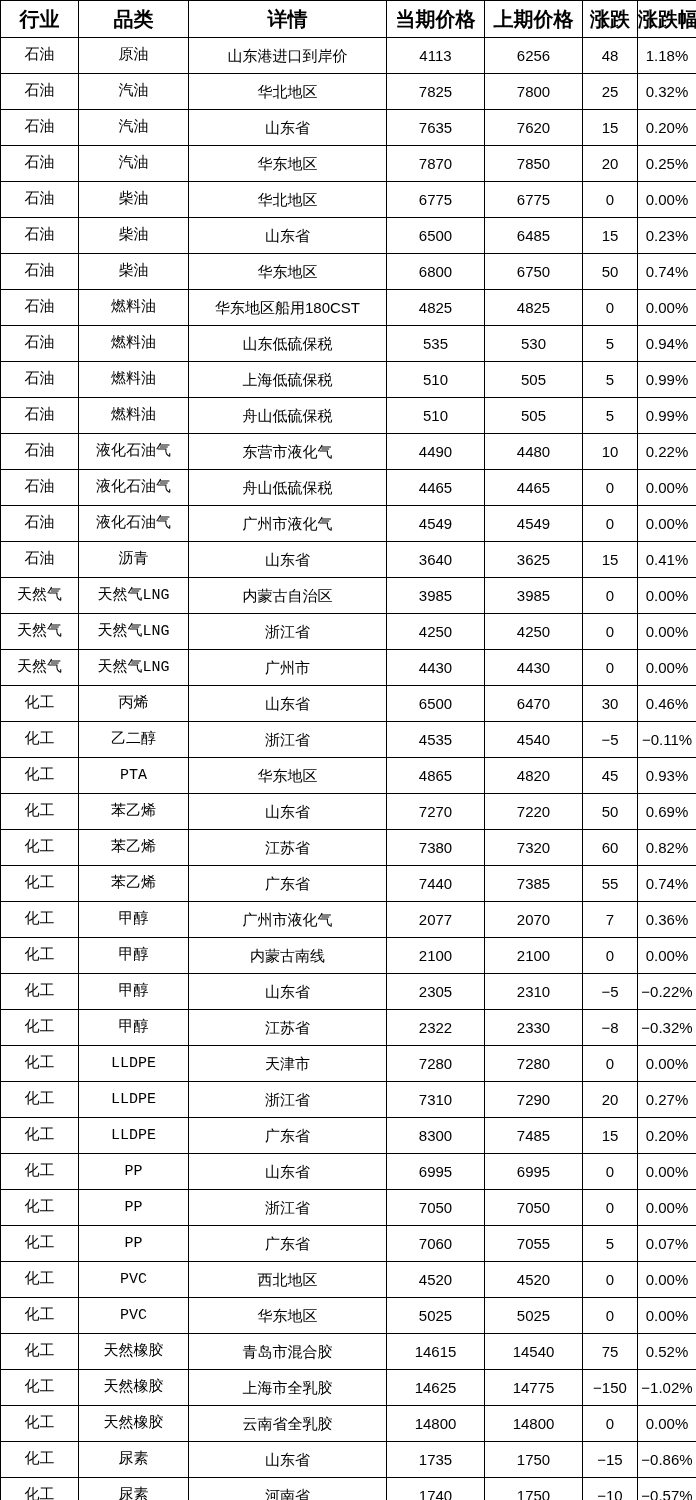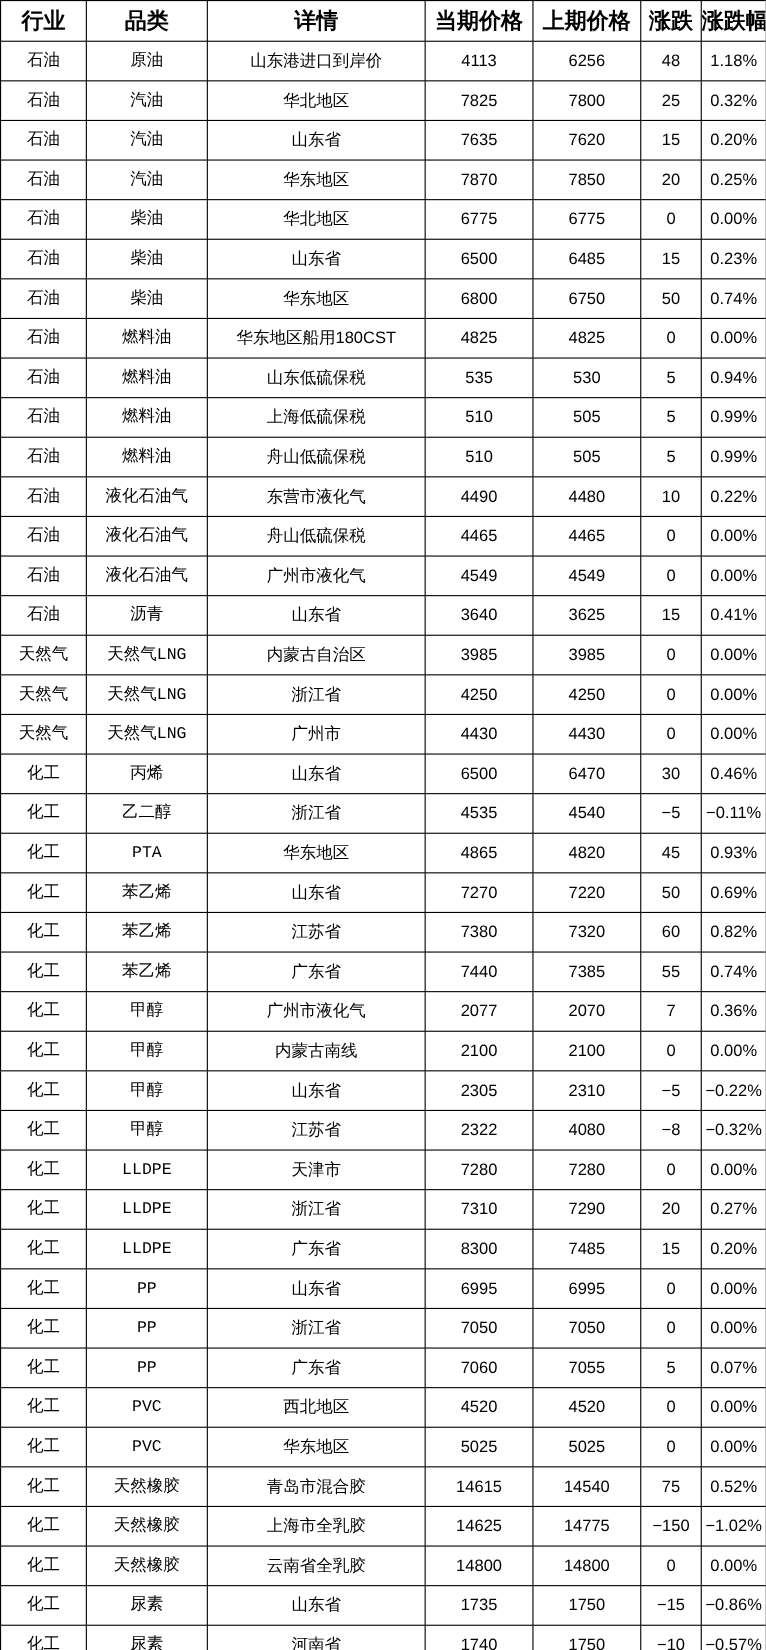--- a/index.html
+++ b/index.html
@@ -315,21 +315,21 @@
         <td class="num">2305</td>
         <td class="num">2310</td>
         <td class="num">−5</td>
         <td class="num">−0.22%</td>
       </tr>
       <tr>
         <td class="industry">化工</td>
         <td class="category">甲醇</td>
         <td class="detail">江苏省</td>
         <td class="num">2322</td>
-        <td class="num">4080</td>
+        <td class="num">2330</td>
         <td class="num">−8</td>
         <td class="num">−0.32%</td>
       </tr>
       <tr>
         <td class="industry">化工</td>
         <td class="category">LLDPE</td>
         <td class="detail">天津市</td>
         <td class="num">7280</td>
         <td class="num">7280</td>
         <td class="num">0</td>

